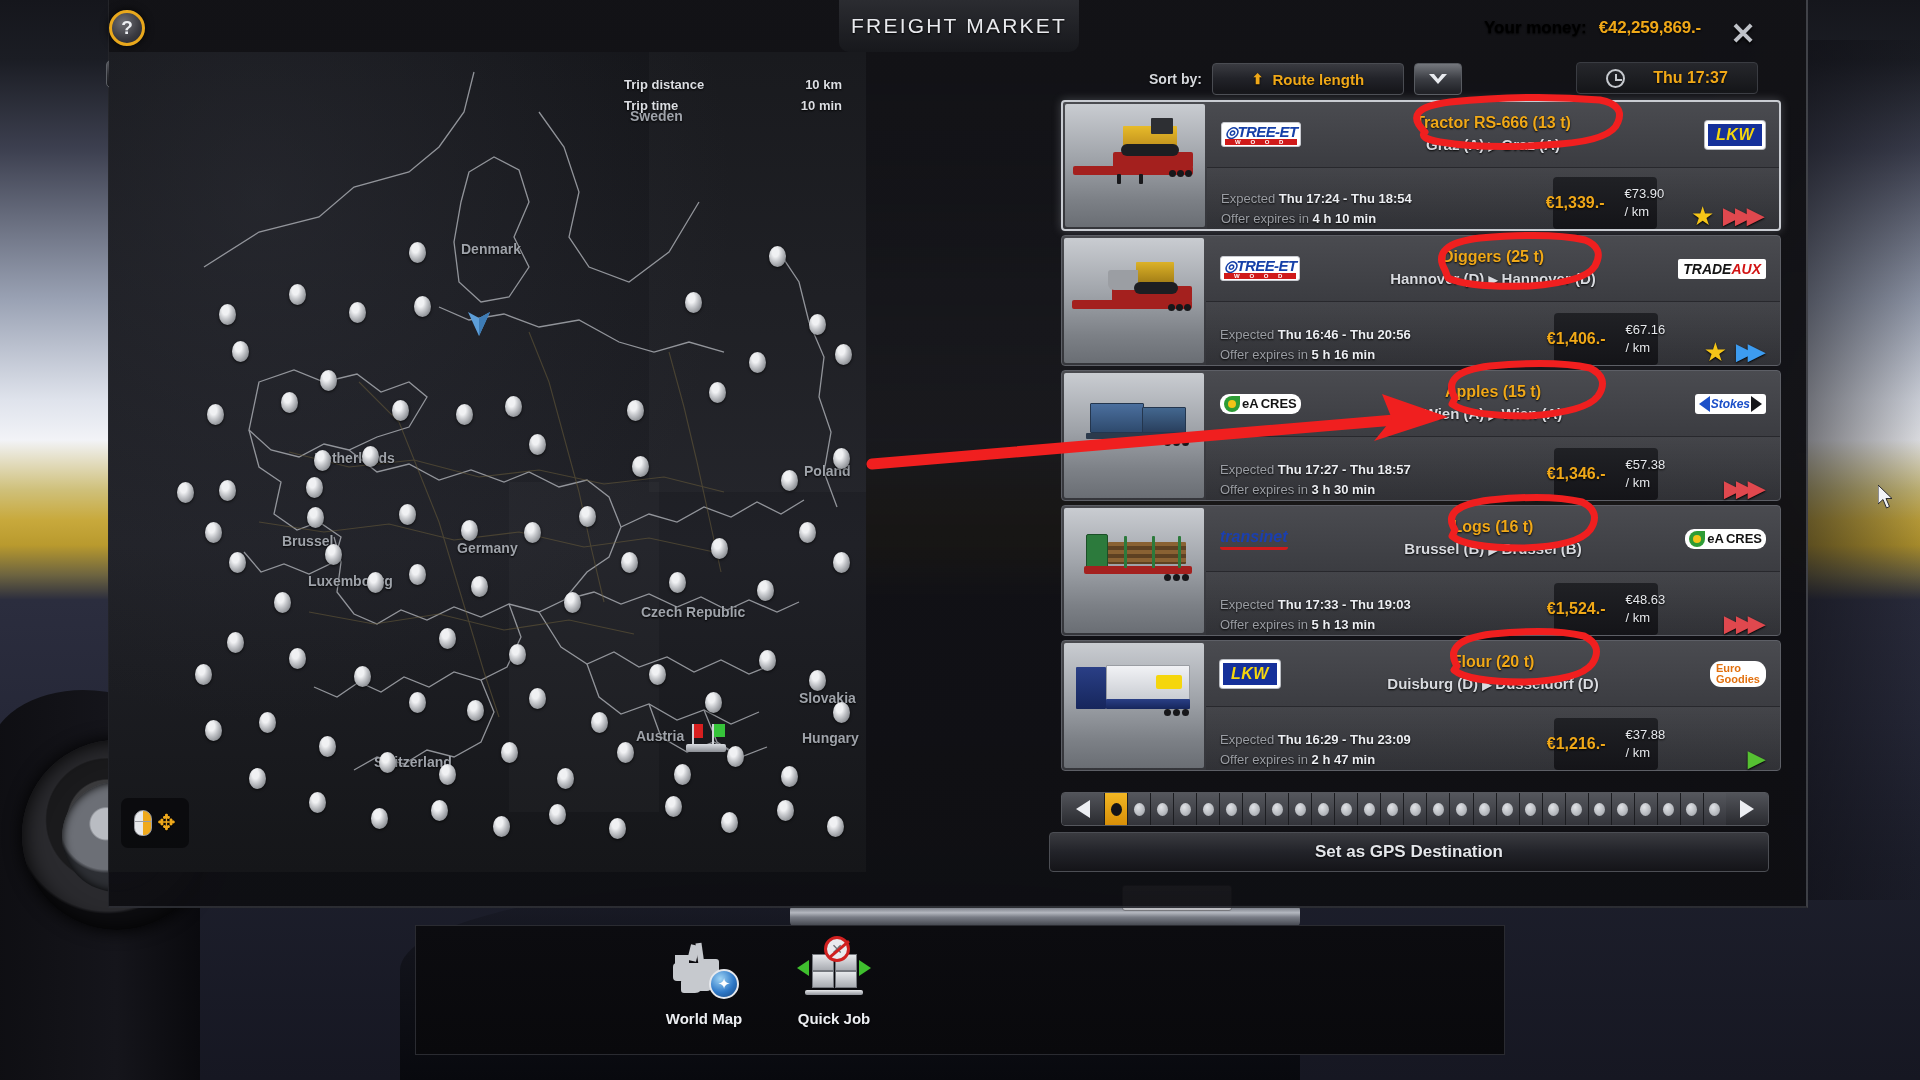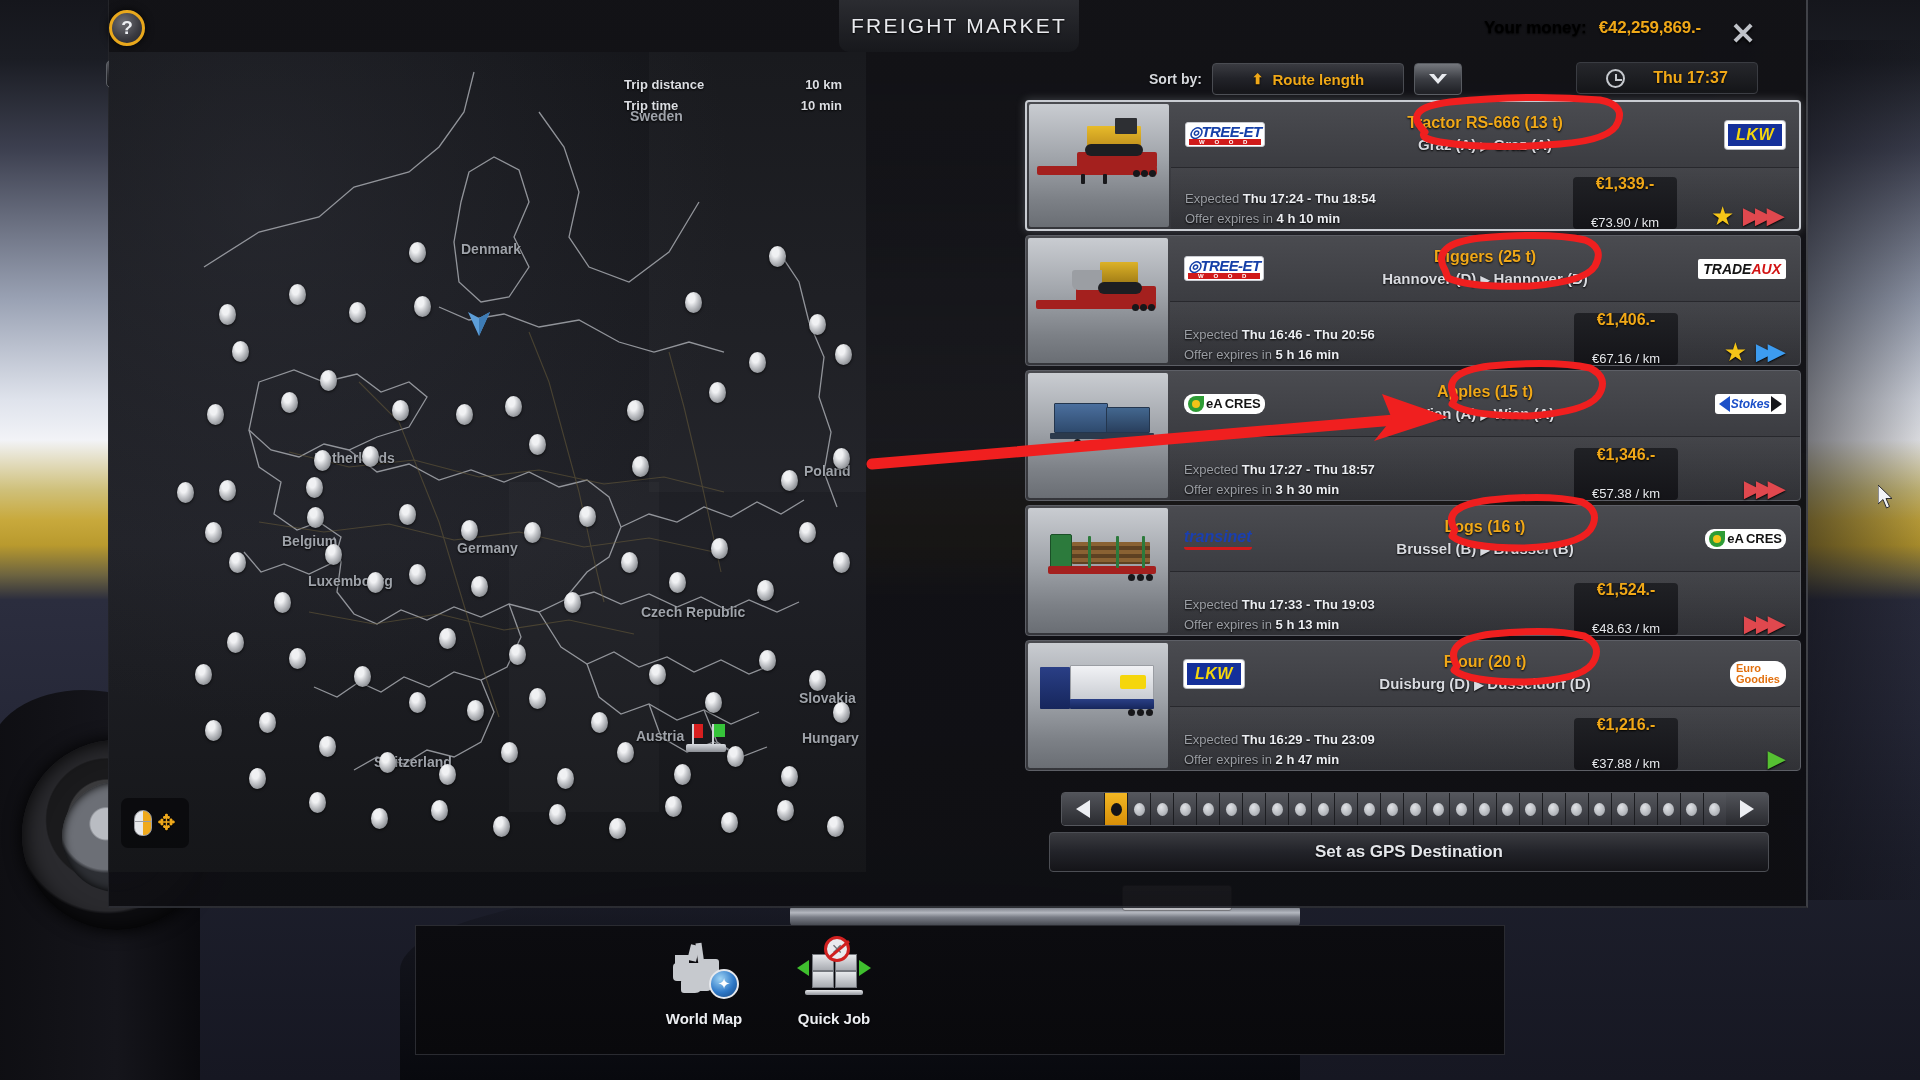--- a/index.html
+++ b/index.html
@@ -195,21 +195,21 @@
     display: flex; align-items: center; justify-content: center; gap: 28px;
     color: #f0a818; font-size: 16px; font-weight: bold; text-shadow: 0 1px 2px #000;
   }
   .clock-face {
     width: 19px; height: 19px; border-radius: 50%;
     border: 2px solid #c6c9ce; position: relative;
   }
   .clock-face::before { content:''; position:absolute; left:7px; top:3px; width:2px; height:7px; background:#c6c9ce; }
   .clock-face::after  { content:''; position:absolute; left:8px; top:8px; width:6px; height:2px; background:#c6c9ce; }
 
-  #joblist { position: absolute; left: 916px; top: 100px; width: 776px; height: 680px; }
+  #joblist { position: absolute; left: 952px; top: 100px; width: 720px; height: 680px; }
   .job {
     position: relative; width: 100%; height: 131px; margin-bottom: 4px;
     display: flex;
     background: linear-gradient(to bottom, #4a4b50, #3c3d42 48%, #35363b);
     border: 1px solid #5d5f66;
     border-radius: 4px;
     cursor: pointer;
   }
   .job.selected {
     border: 2px solid #c9ccd2;
@@ -246,21 +246,21 @@
     text-shadow: 0 1px 2px #000; line-height: 22px;
   }
   .route .arrow { color: #d9dbe0; font-size: 12px; padding: 0 4px; }
   .job-times { flex: 1; font-size: 13px; line-height: 20px; text-shadow: 0 1px 2px #000; }
   .job-times .dim { color: #9a9da3; }
   .job-times .val { color: #eceef2; font-weight: bold; }
   .price-box {
     width: 104px; flex: 0 0 104px; height: 52px;
     background: linear-gradient(to bottom, #202125, #141418);
     border-radius: 4px;
-    display: flex; flex-direction: column; align-items: center; justify-content: center;
+    display: flex; flex-direction: row; align-items: center; justify-content: center;
     text-shadow: 0 1px 2px #000;
     gap: 20px;
   }
   .price-main { color: #f0a818; font-size: 16px; font-weight: bold; line-height: 20px; }
   .price-km   { color: #e6e8ec; font-size: 13px; line-height: 18px; }
   .job-flags {
     width: 108px; flex: 0 0 108px; display: flex; align-items: center;
     justify-content: flex-end; gap: 9px; padding-right: 6px;
   }
   .star { color: #f5c518; font-size: 26px; line-height: 1; text-shadow: 0 1px 2px #000; }
@@ -458,21 +458,21 @@
       <div class="row">
         <span>Trip time</span>
         <span>10 min</span>
       </div>
     </div>
 
     <div id="map-labels">
         <div class="country-label" style="left: 521px; top: 56px;">Sweden</div>
         <div class="country-label" style="left: 352px; top: 189px;">Denmark</div>
         <div class="country-label" style="left: 205px; top: 398px;">Netherlands</div>
-        <div class="country-label" style="left: 173px; top: 481px;">Belgium</div>
+        <div class="country-label" style="left: 173px; top: 481px;">Brussel</div>
         <div class="country-label" style="left: 199px; top: 521px;">Luxembourg</div>
         <div class="country-label" style="left: 348px; top: 488px;">Germany</div>
         <div class="country-label" style="left: 695px; top: 411px;">Poland</div>
         <div class="country-label" style="left: 532px; top: 552px;">Czech Republic</div>
         <div class="country-label" style="left: 690px; top: 638px;">Slovakia</div>
         <div class="country-label" style="left: 527px; top: 676px;">Austria</div>
         <div class="country-label" style="left: 693px; top: 678px;">Hungary</div>
         <div class="country-label" style="left: 265px; top: 702px;">Switzerland</div>
       </div>
     <div id="map-dots">

